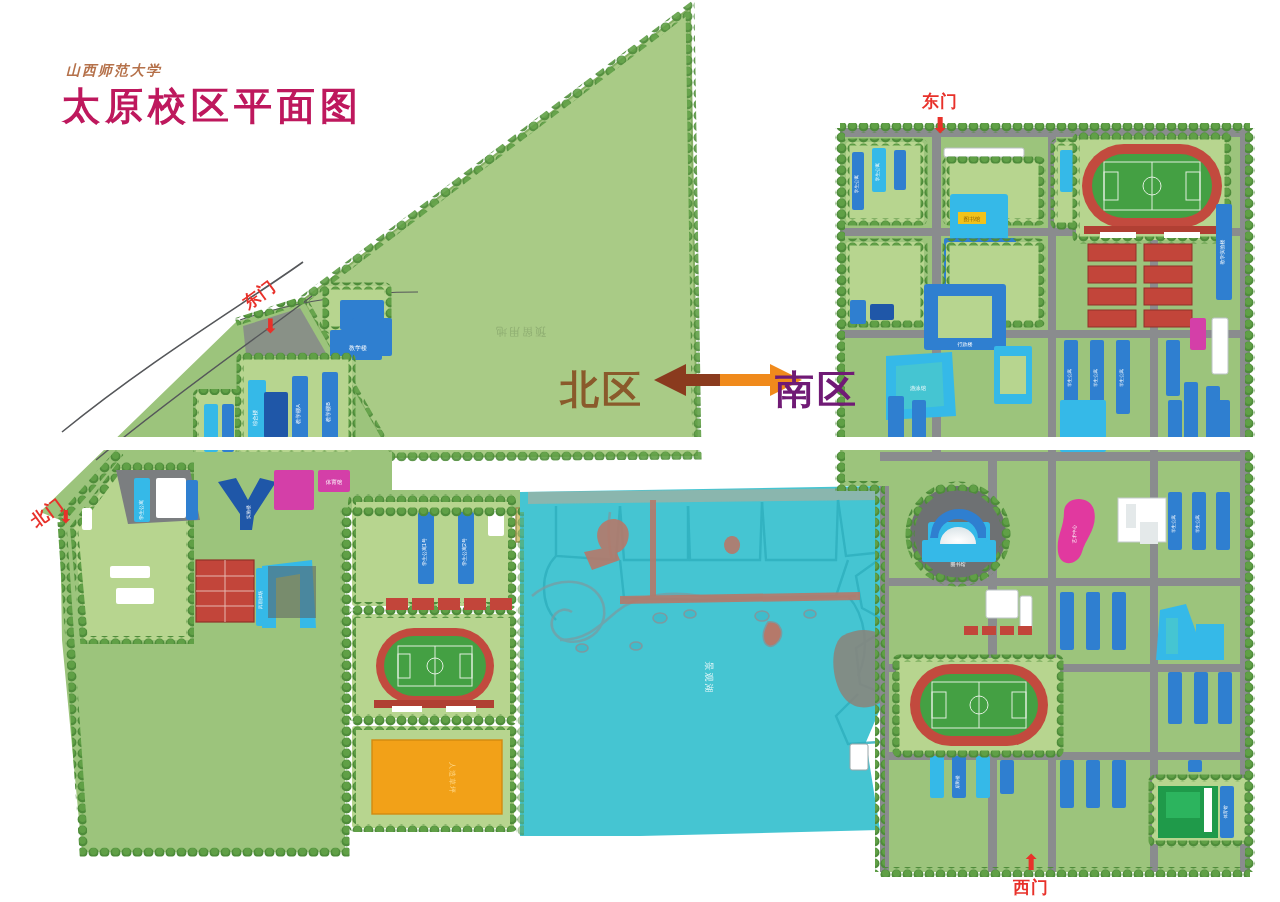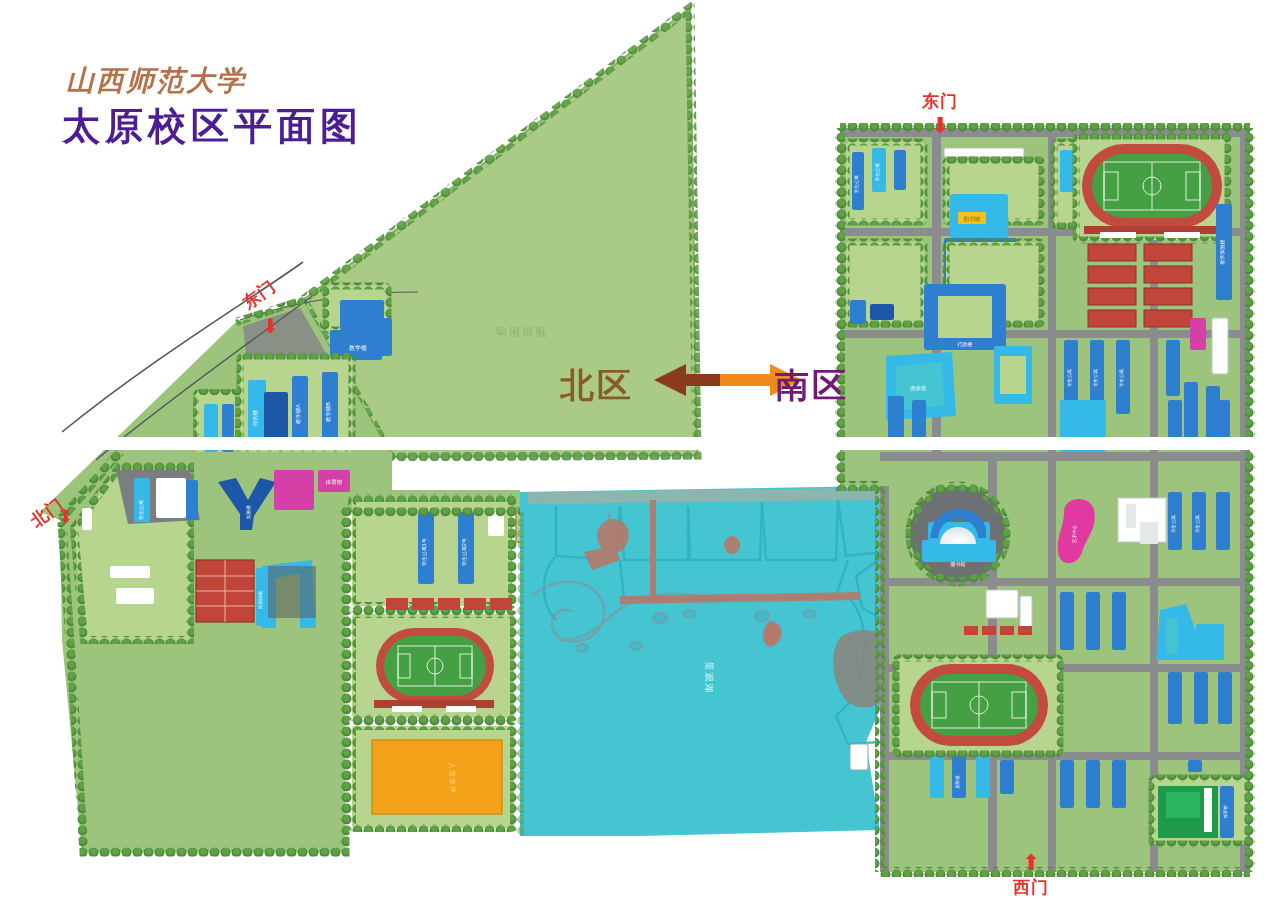--- a/index.html
+++ b/index.html
@@ -4,26 +4,26 @@
 <title>太原校区平面图</title>
 <style>
   html,body{margin:0;padding:0;background:#ffffff;}
   body{width:1280px;height:902px;overflow:hidden;
        font-family:"Liberation Sans","DejaVu Sans",sans-serif;}
   #stage{position:relative;width:1280px;height:902px;background:#ffffff;}
   #map{position:absolute;left:0;top:0;width:1280px;height:902px;}
 
   .title-block{position:absolute;left:62px;top:62px;z-index:40;}
   .title-sub{font-family:"Liberation Serif","DejaVu Serif",serif;
-             font-size:28px;color:#b5714a;letter-spacing:2px;
+             font-size:14px;color:#b5714a;letter-spacing:2px;
              font-style:italic;font-weight:600;margin:0 0 6px 4px;}
-  .title-main{font-size:38px;font-weight:700;color:#4c1d95;
+  .title-main{font-size:38px;font-weight:700;color:#be185d;
               letter-spacing:5px;margin:0;line-height:1.1;}
 
-  .zone-label{position:absolute;z-index:40;font-size:34px;font-weight:700;
+  .zone-label{position:absolute;z-index:40;font-size:39px;font-weight:700;
               letter-spacing:3px;}
   .zone-north{left:560px;top:363px;color:#8a5a2b;}
   .zone-south{left:775px;top:363px;color:#701a75;}
   .zone-arrow{position:absolute;z-index:40;}
 
   .gate{position:absolute;z-index:45;}
   .gate-text{font-size:17px;font-weight:700;color:#e8312a;
              letter-spacing:1px;white-space:nowrap;}
   .gate-pin{font-size:22px;color:#e8312a;line-height:1;}
 

